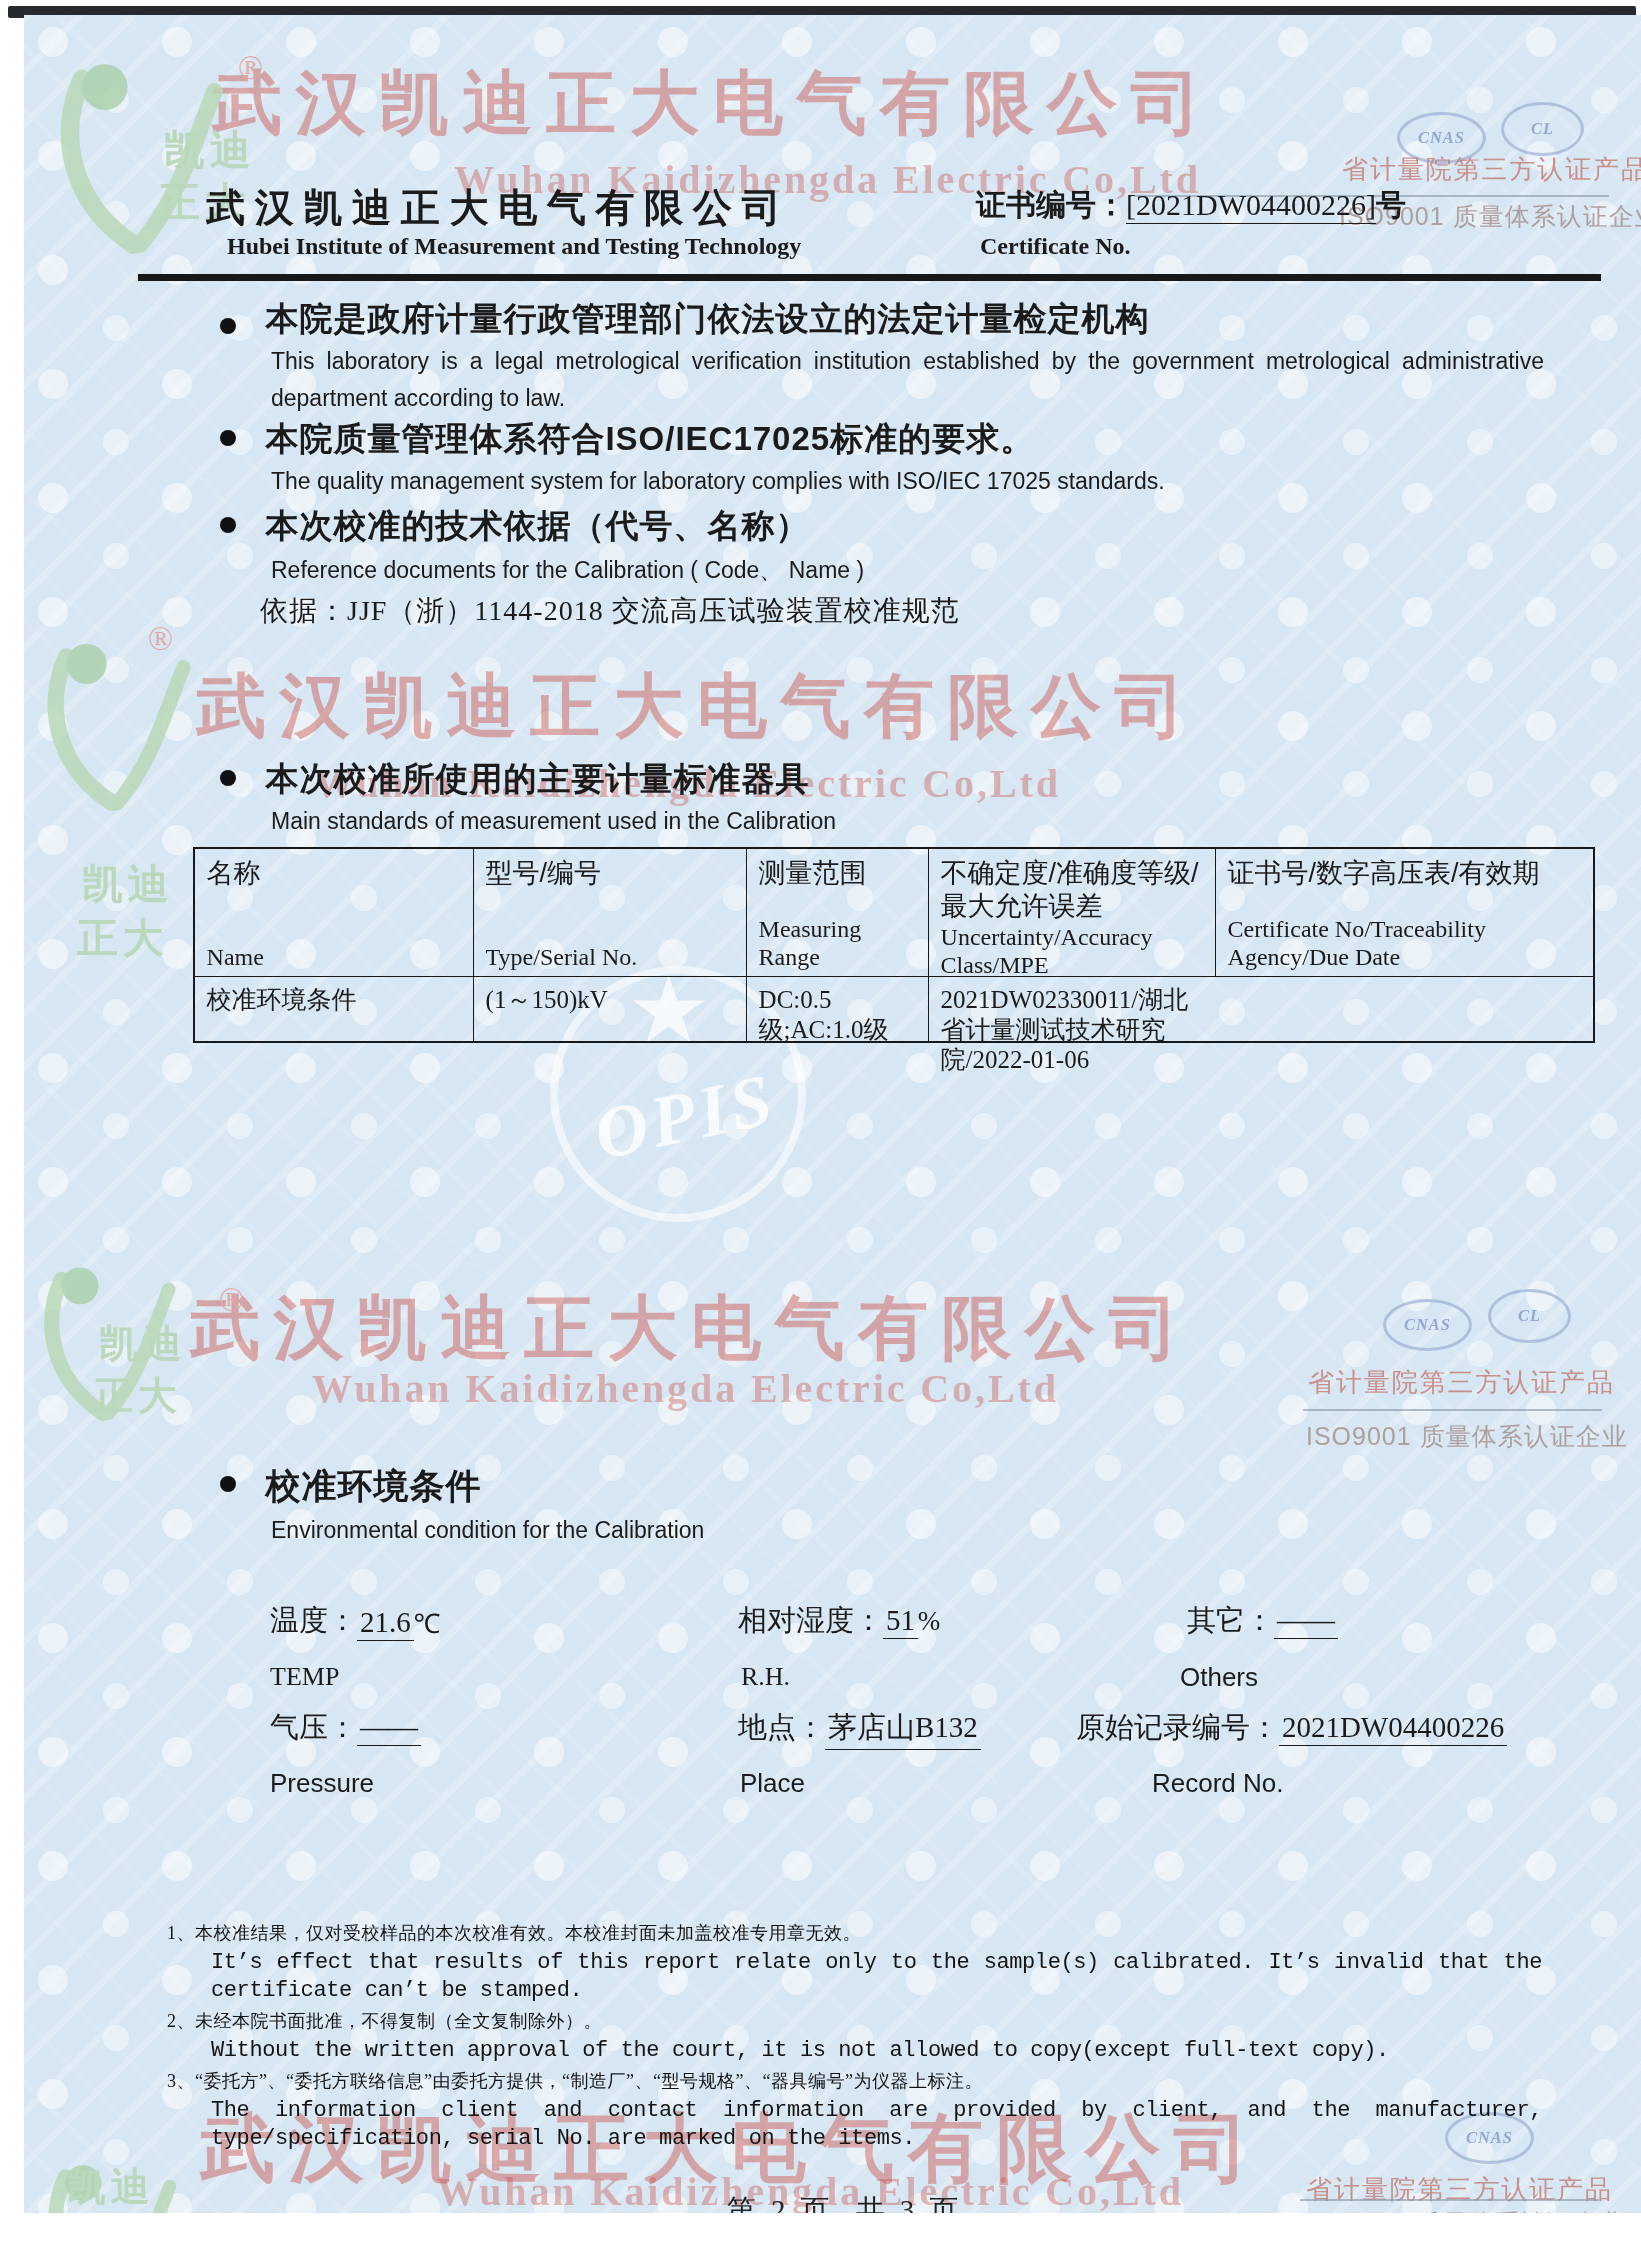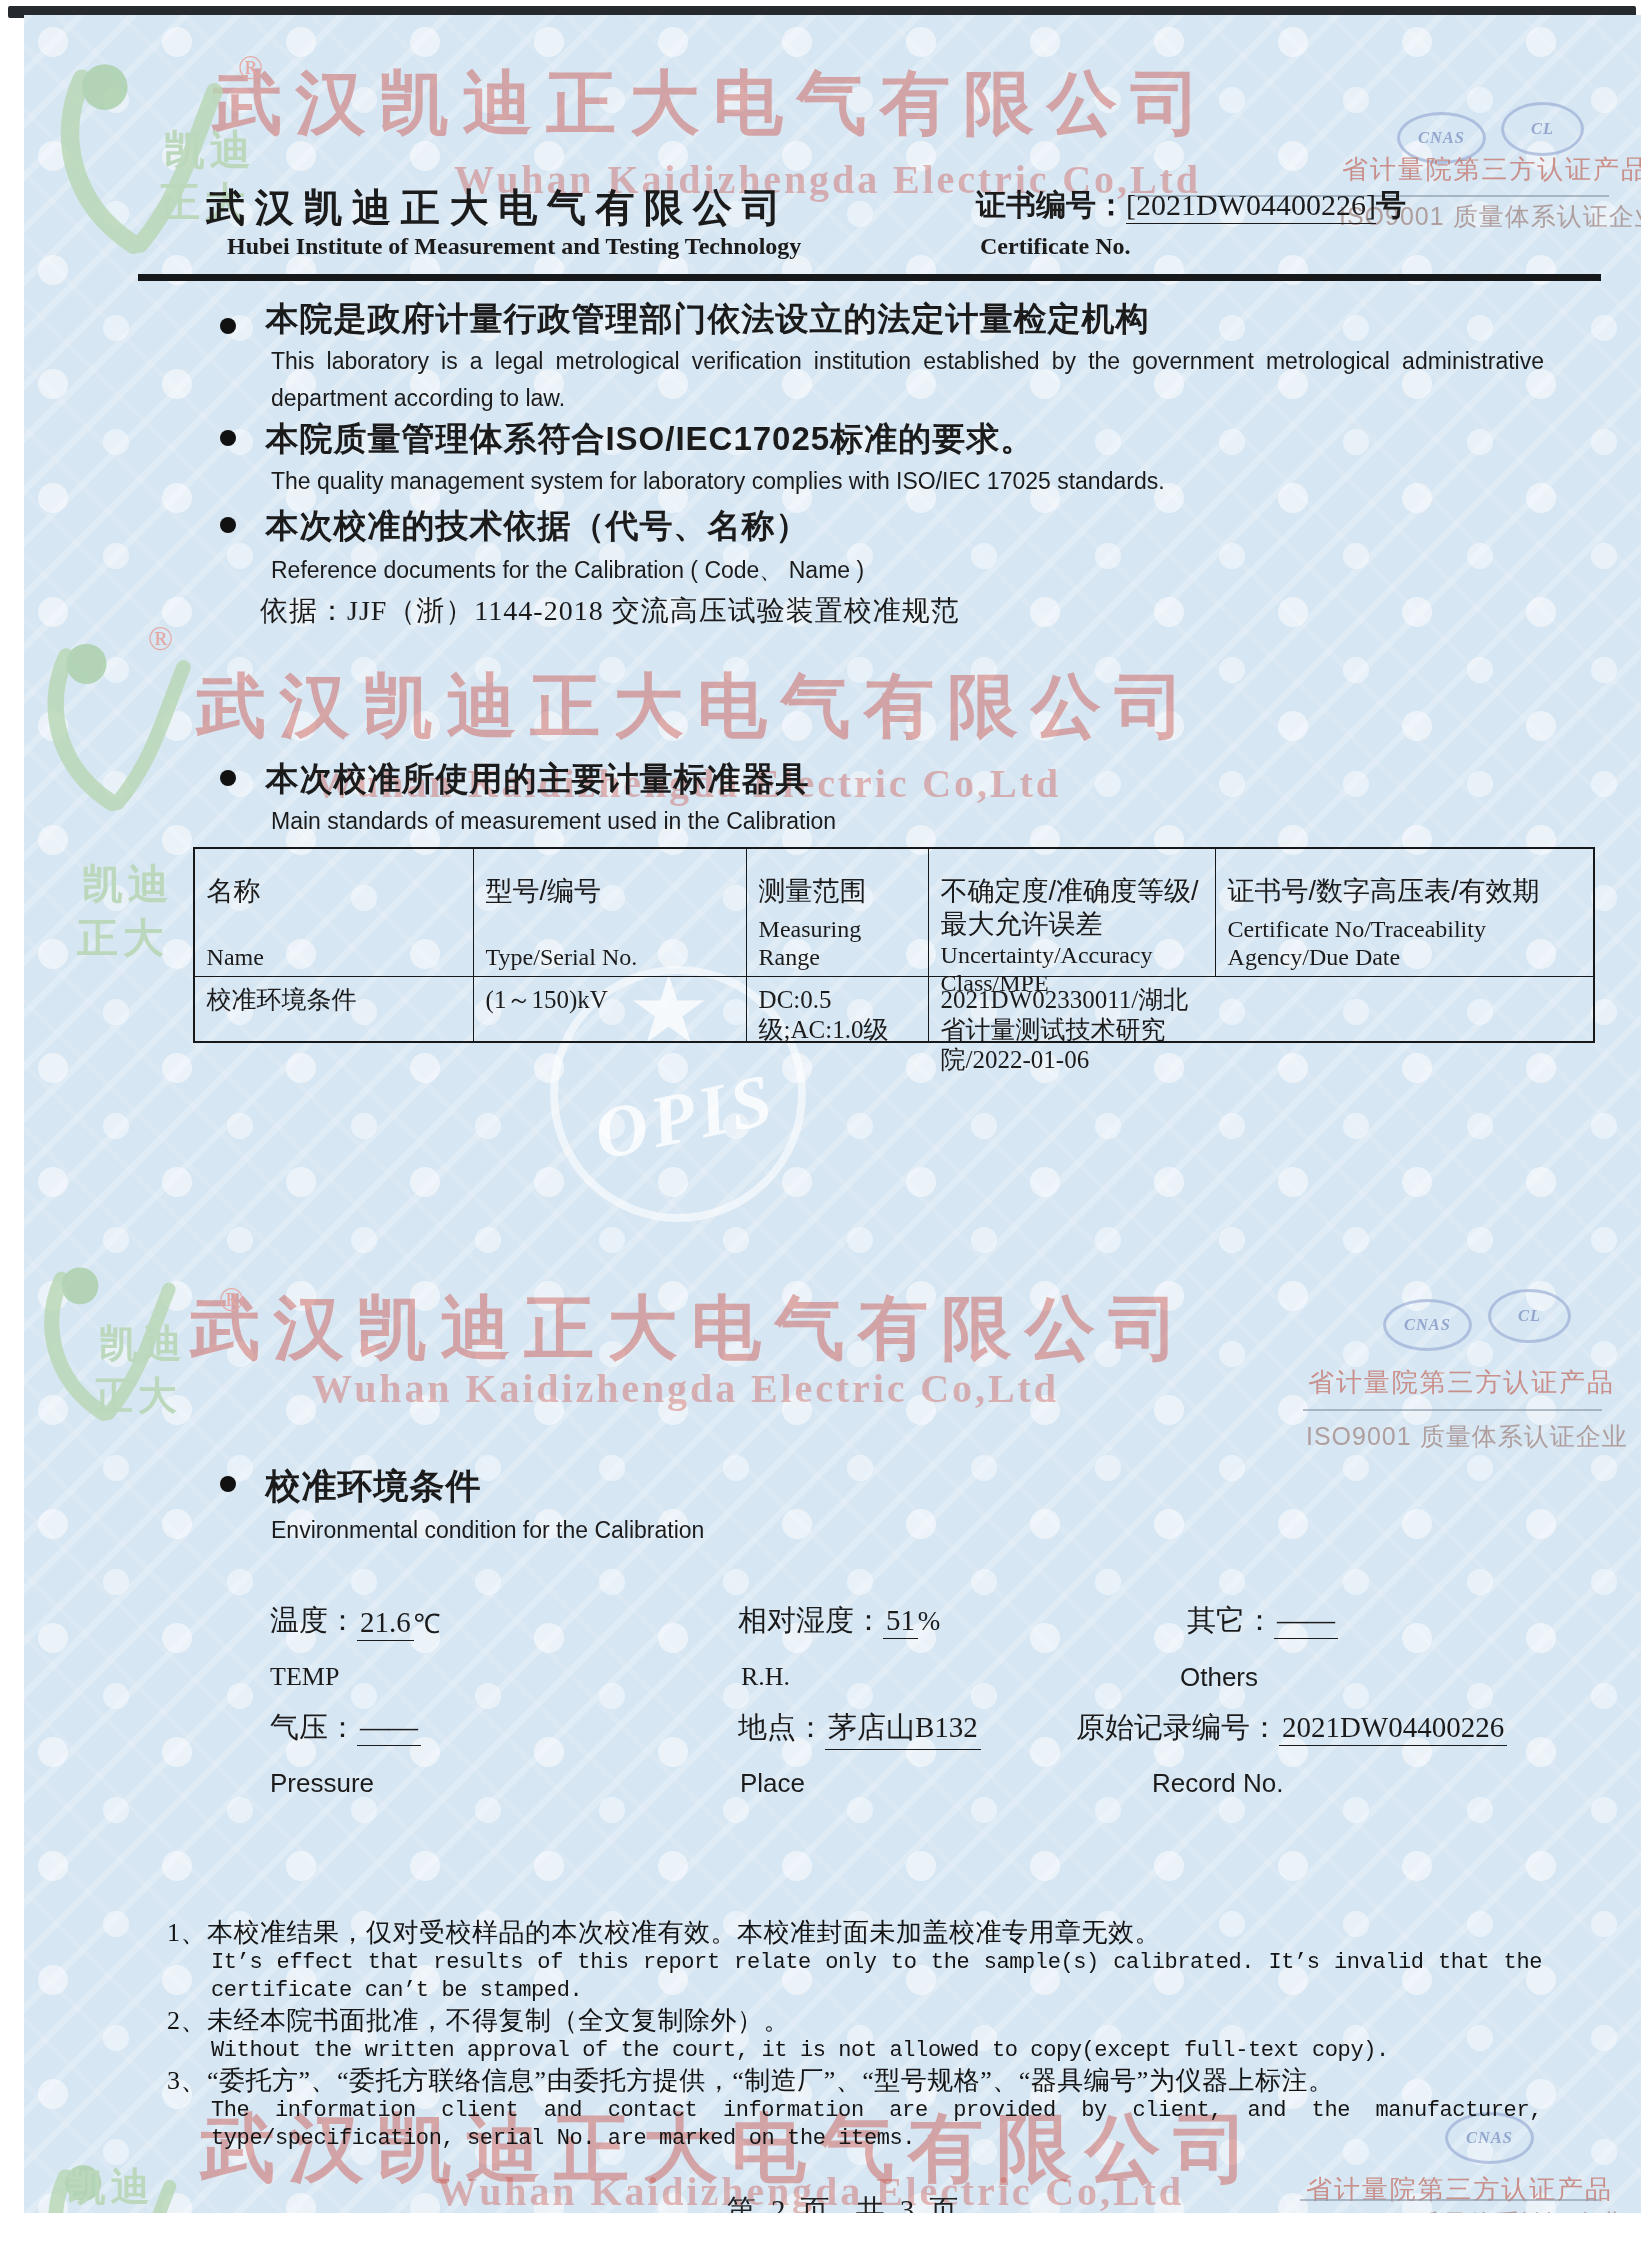--- a/index.html
+++ b/index.html
@@ -73,36 +73,36 @@
 
   
   .tbl { position:absolute; left:169px; top:832px; width:1402px; z-index:5;
          border:2.9px solid #17181a; display:grid;
          grid-template-columns:278px 273px 182px 287px 1fr;
          grid-template-rows:128px 64px; background:transparent; color:#1b1b1b; }
   .tbl .cell { padding:7.7px 9.7px 5.8px 11.6px; }
   .tbl .bl { border-left:1.9px solid #17181a; }
   .tbl .bb { border-bottom:1.9px solid #17181a; }
   .hc { display:flex; flex-direction:column; justify-content:space-between; }
-  .hc .h-cn { font-size:27px; line-height:33px;margin-top:18px; }
+  .hc .h-cn { font-size:27px; line-height:33px; }
   .hc .h-en { font-family:"Liberation Serif", serif; font-size:24px; line-height:28px; }
   .dc { font-family:"Liberation Serif", serif; font-size:25px; line-height:30px; padding-top:6.8px; }
 
   
   .env-label { font-size:29px; font-weight:500; }
   .env-value { font-family:"Liberation Serif", serif; font-size:29px;
                border-bottom:1.9px solid #1b1b1b; padding:0 2.9px 1px 2.9px; }
   .env-unit { font-family:"Liberation Serif", serif; font-size:27px; }
   .env-row { display:flex; align-items:baseline; white-space:nowrap; }
   .env-en-serif { font-family:"Liberation Serif", serif; font-size:26px; }
   .env-en-sans { font-size:26px; }
 
   
   .notes { position:absolute; left:143px; top:1902px; width:1375px; z-index:5; color:#141414; }
-  .note-zh { font-family:"Liberation Serif", serif; font-size:26px; line-height:32px; letter-spacing:0.5px; }
+  .note-zh { font-family:"Liberation Serif", serif; font-size:18px; line-height:32px; letter-spacing:0.5px; }
   .note-en { font-family:"Liberation Mono", monospace; font-size:22px; line-height:28px;
              padding-left:44px; text-align:justify; letter-spacing:-0.4px; }
 
   .page-label { position:absolute; left:0; top:2176px; width:1641px; text-align:center;
                 font-family:"Liberation Serif", serif; font-size:29px; letter-spacing:3.9px; color:#222; z-index:6; }
 </style>
 </head>
 <body>
 
 <div id="screenshot">

